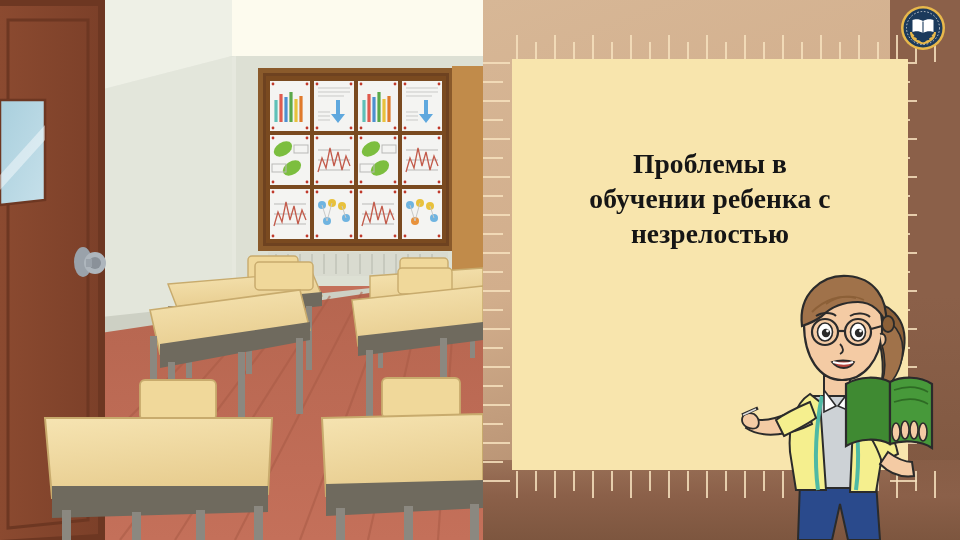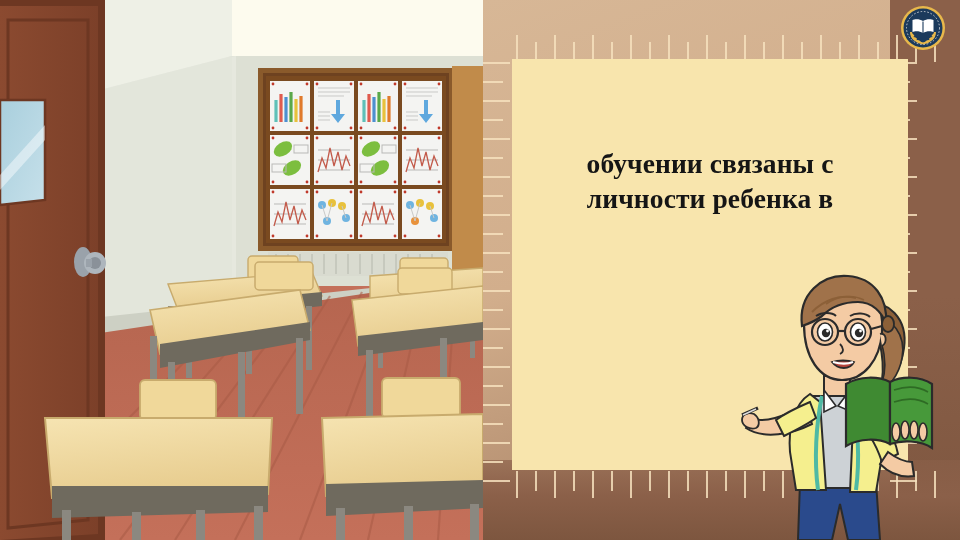--- a/index.html
+++ b/index.html
@@ -493,22 +493,23 @@
         <div class="tick-h" style="background: rgb(246, 224, 189); left: 407px; top: 385px; width: 20px;"></div>
         <div class="tick-h" style="background: rgb(246, 224, 189); left: 407px; top: 404px; width: 27px;"></div>
         <div class="tick-h" style="background: rgb(246, 224, 189); left: 407px; top: 423px; width: 20px;"></div>
         <div class="tick-h" style="background: rgb(246, 224, 189); left: 407px; top: 442px; width: 27px;"></div>
         <div class="tick-h" style="background: rgb(246, 224, 189); left: 407px; top: 461px; width: 20px;"></div>
         <div class="tick-h" style="background: rgb(246, 224, 189); left: 407px; top: 480px; width: 27px;"></div>
       </div>
 
     <div id="card">
       <div id="card-text">
-          <div>обучении связаны с</div>
-          <div>личности ребенка в</div>
+          <div>Проблемы в</div>
+          <div>обучении ребенка с</div>
+          <div>незрелостью</div>
         </div>
     </div>
 
     <div id="logo-block">
       <div id="emblem">
         <svg width="46" height="46" viewBox="0 0 46 46">
           <circle cx="23" cy="23" r="22" fill="#e8b84b"></circle>
           <circle cx="23" cy="23" r="19.5" fill="#1b3a5c"></circle>
           <circle cx="23" cy="23" r="16.5" fill="none" stroke="#e8e8e8" stroke-width="0.8" stroke-dasharray="1.6 1.8"></circle>
           <path d="M23 16 C19.5 13.5 14.5 14 12.5 15 L12.5 27 C14.5 26 19.5 25.6 23 28 C26.5 25.6 31.5 26 33.5 27 L33.5 15 C31.5 14 26.5 13.5 23 16 Z" fill="#ffffff"></path>

